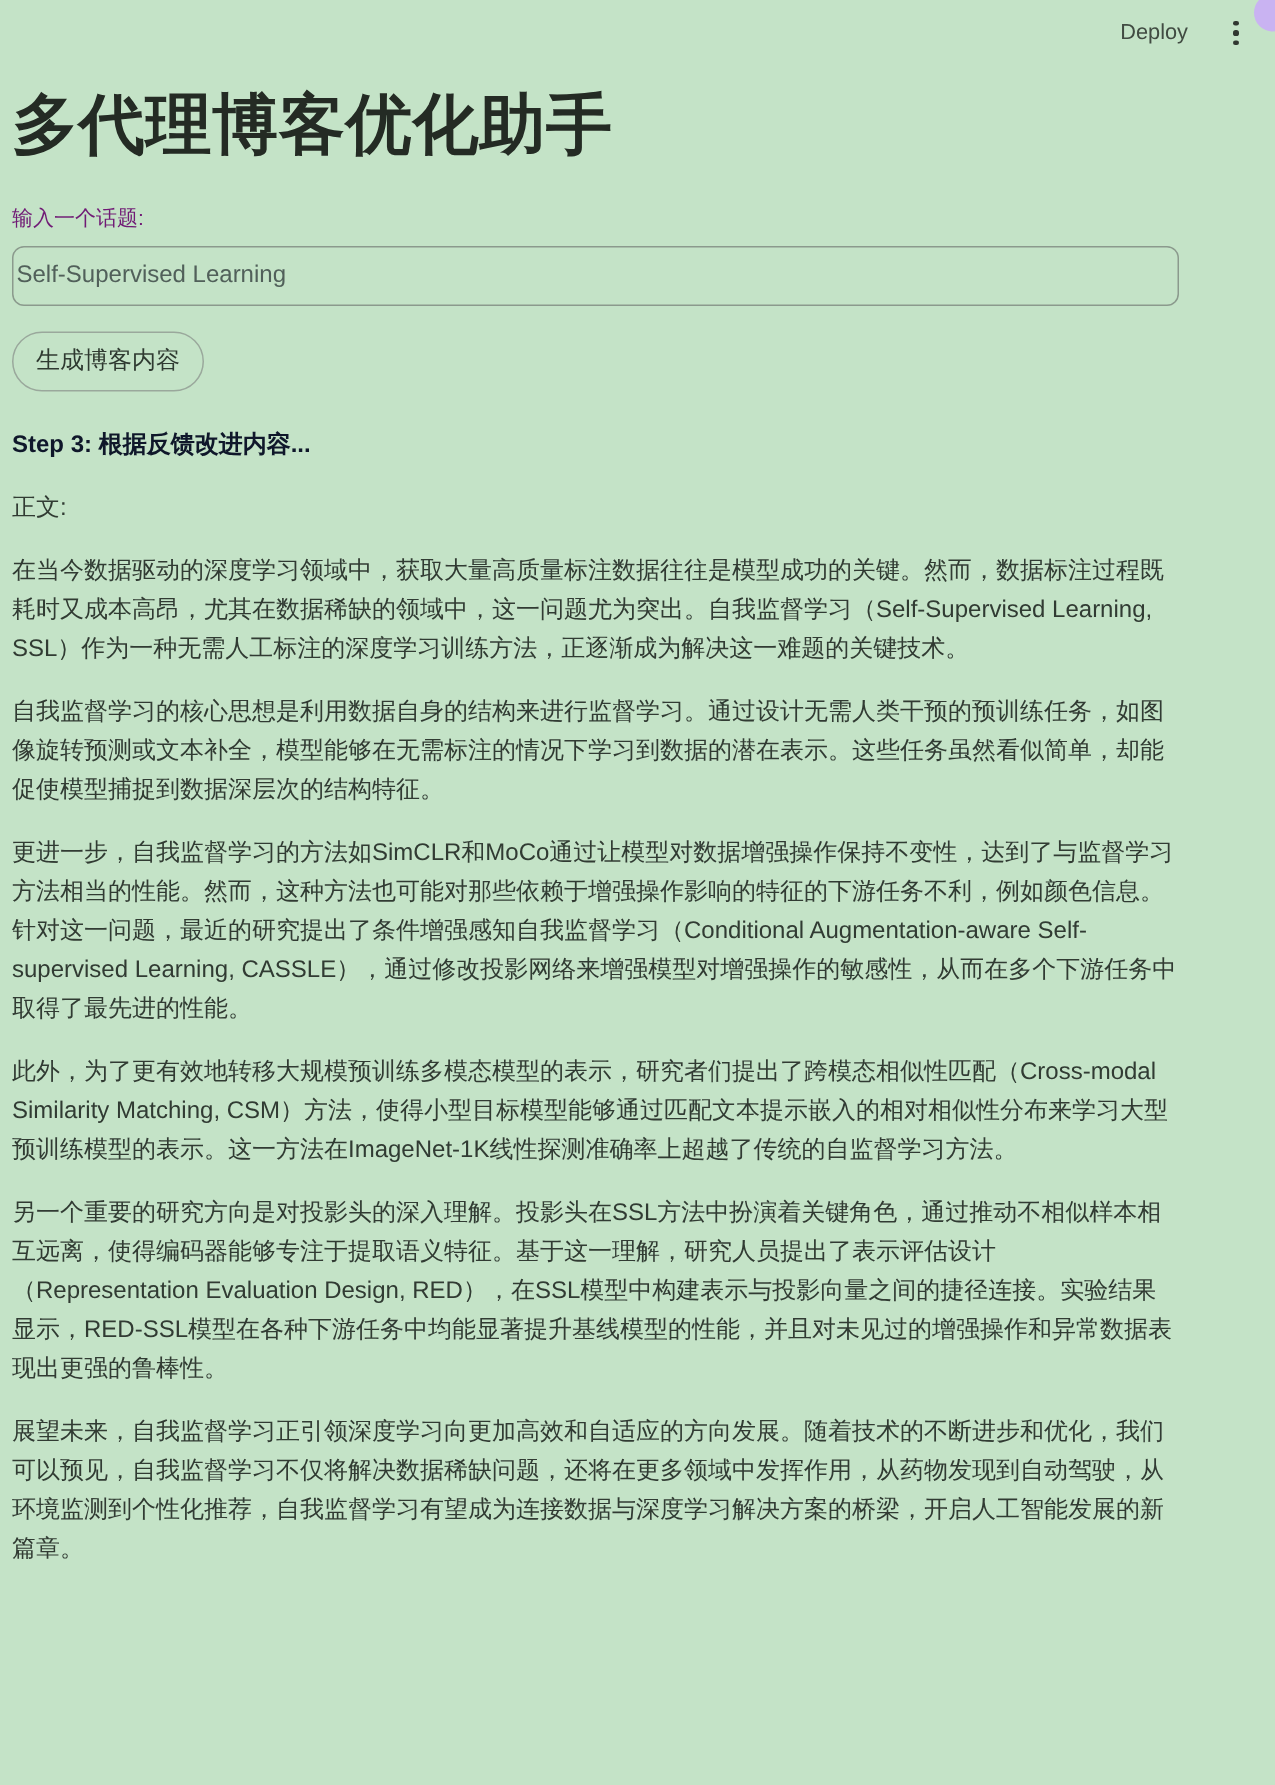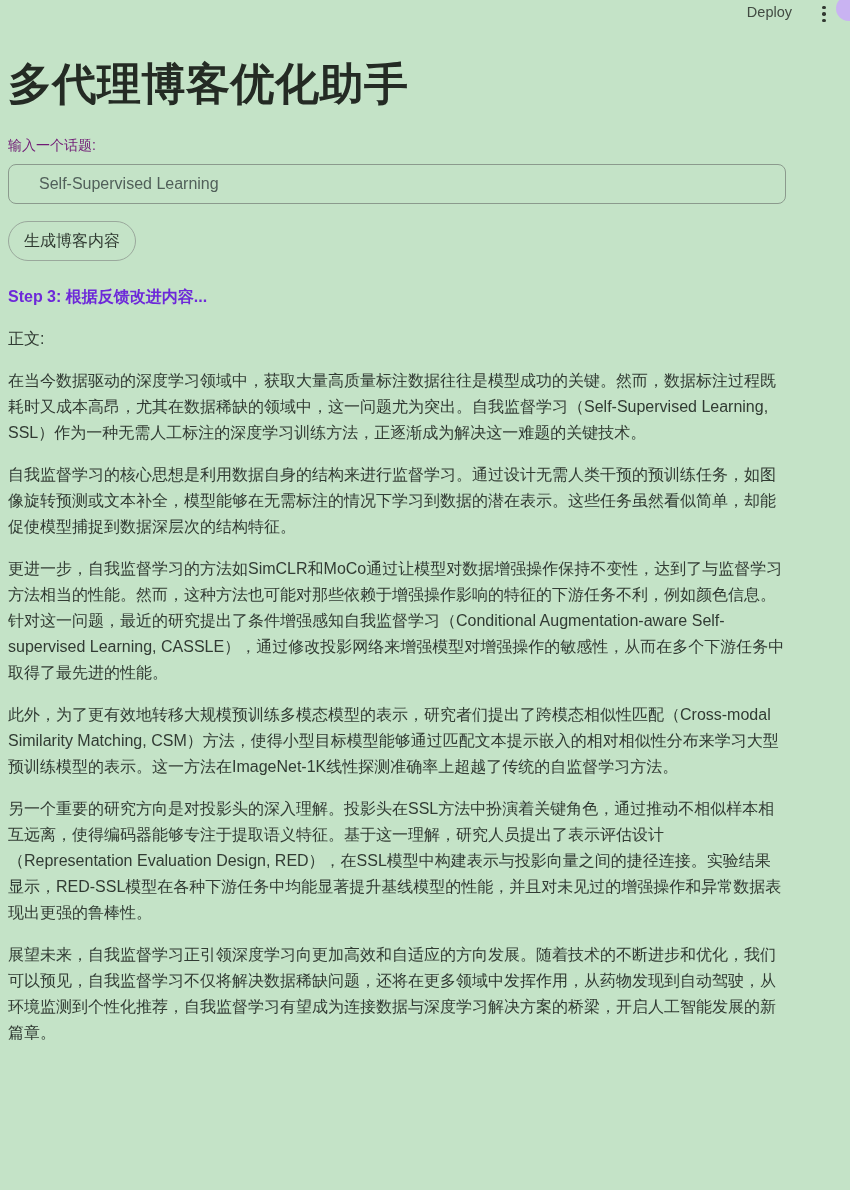--- a/index.html
+++ b/index.html
@@ -15,21 +15,21 @@
   .app {
     position: relative;
     width: 850px;
     height: 1190px;
   }
   
   .header {
     position: relative;
     height: 44px;
     display: flex;
-    align-items: flex-start;
+    align-items: center;
     justify-content: flex-end;
     padding-right: 8px;
     box-sizing: border-box;
   }
   .deploy {
     font-size: 14.5px;
     color: #414b42;
     padding: 4px 10px;
     cursor: pointer;
   }
@@ -79,21 +79,21 @@
     margin-bottom: 9px;
   }
   .topic-input {
     display: block;
     width: 100%;
     box-sizing: border-box;
     height: 40px;
     border: 1px solid #8b9a8d;
     border-radius: 8px;
     background: transparent;
-    padding: 0 30px;
+    padding: 0 2px;
     font-size: 16px;
     color: #51605a;
     font-family: "Liberation Sans", "DejaVu Sans", sans-serif;
     outline: none;
   }
   .generate-btn {
     margin-top: 17px;
     display: inline-block;
     border: 1px solid #9aa89c;
     border-radius: 20px;
@@ -109,21 +109,21 @@
     margin-top: 23px;
   }
   .content p {
     margin: 0 0 16px 0;
     font-size: 16px;
     line-height: 26px;
     color: #313b33;
   }
   .content p.bold {
     font-weight: 700;
-    color: #6d28d9;
+    color: #0f172a;
   }
 </style>
 </head>
 <body>
 
 <div class="app">
 
   <header class="header">
     <span class="deploy">Deploy</span>
     <span class="kebab">

